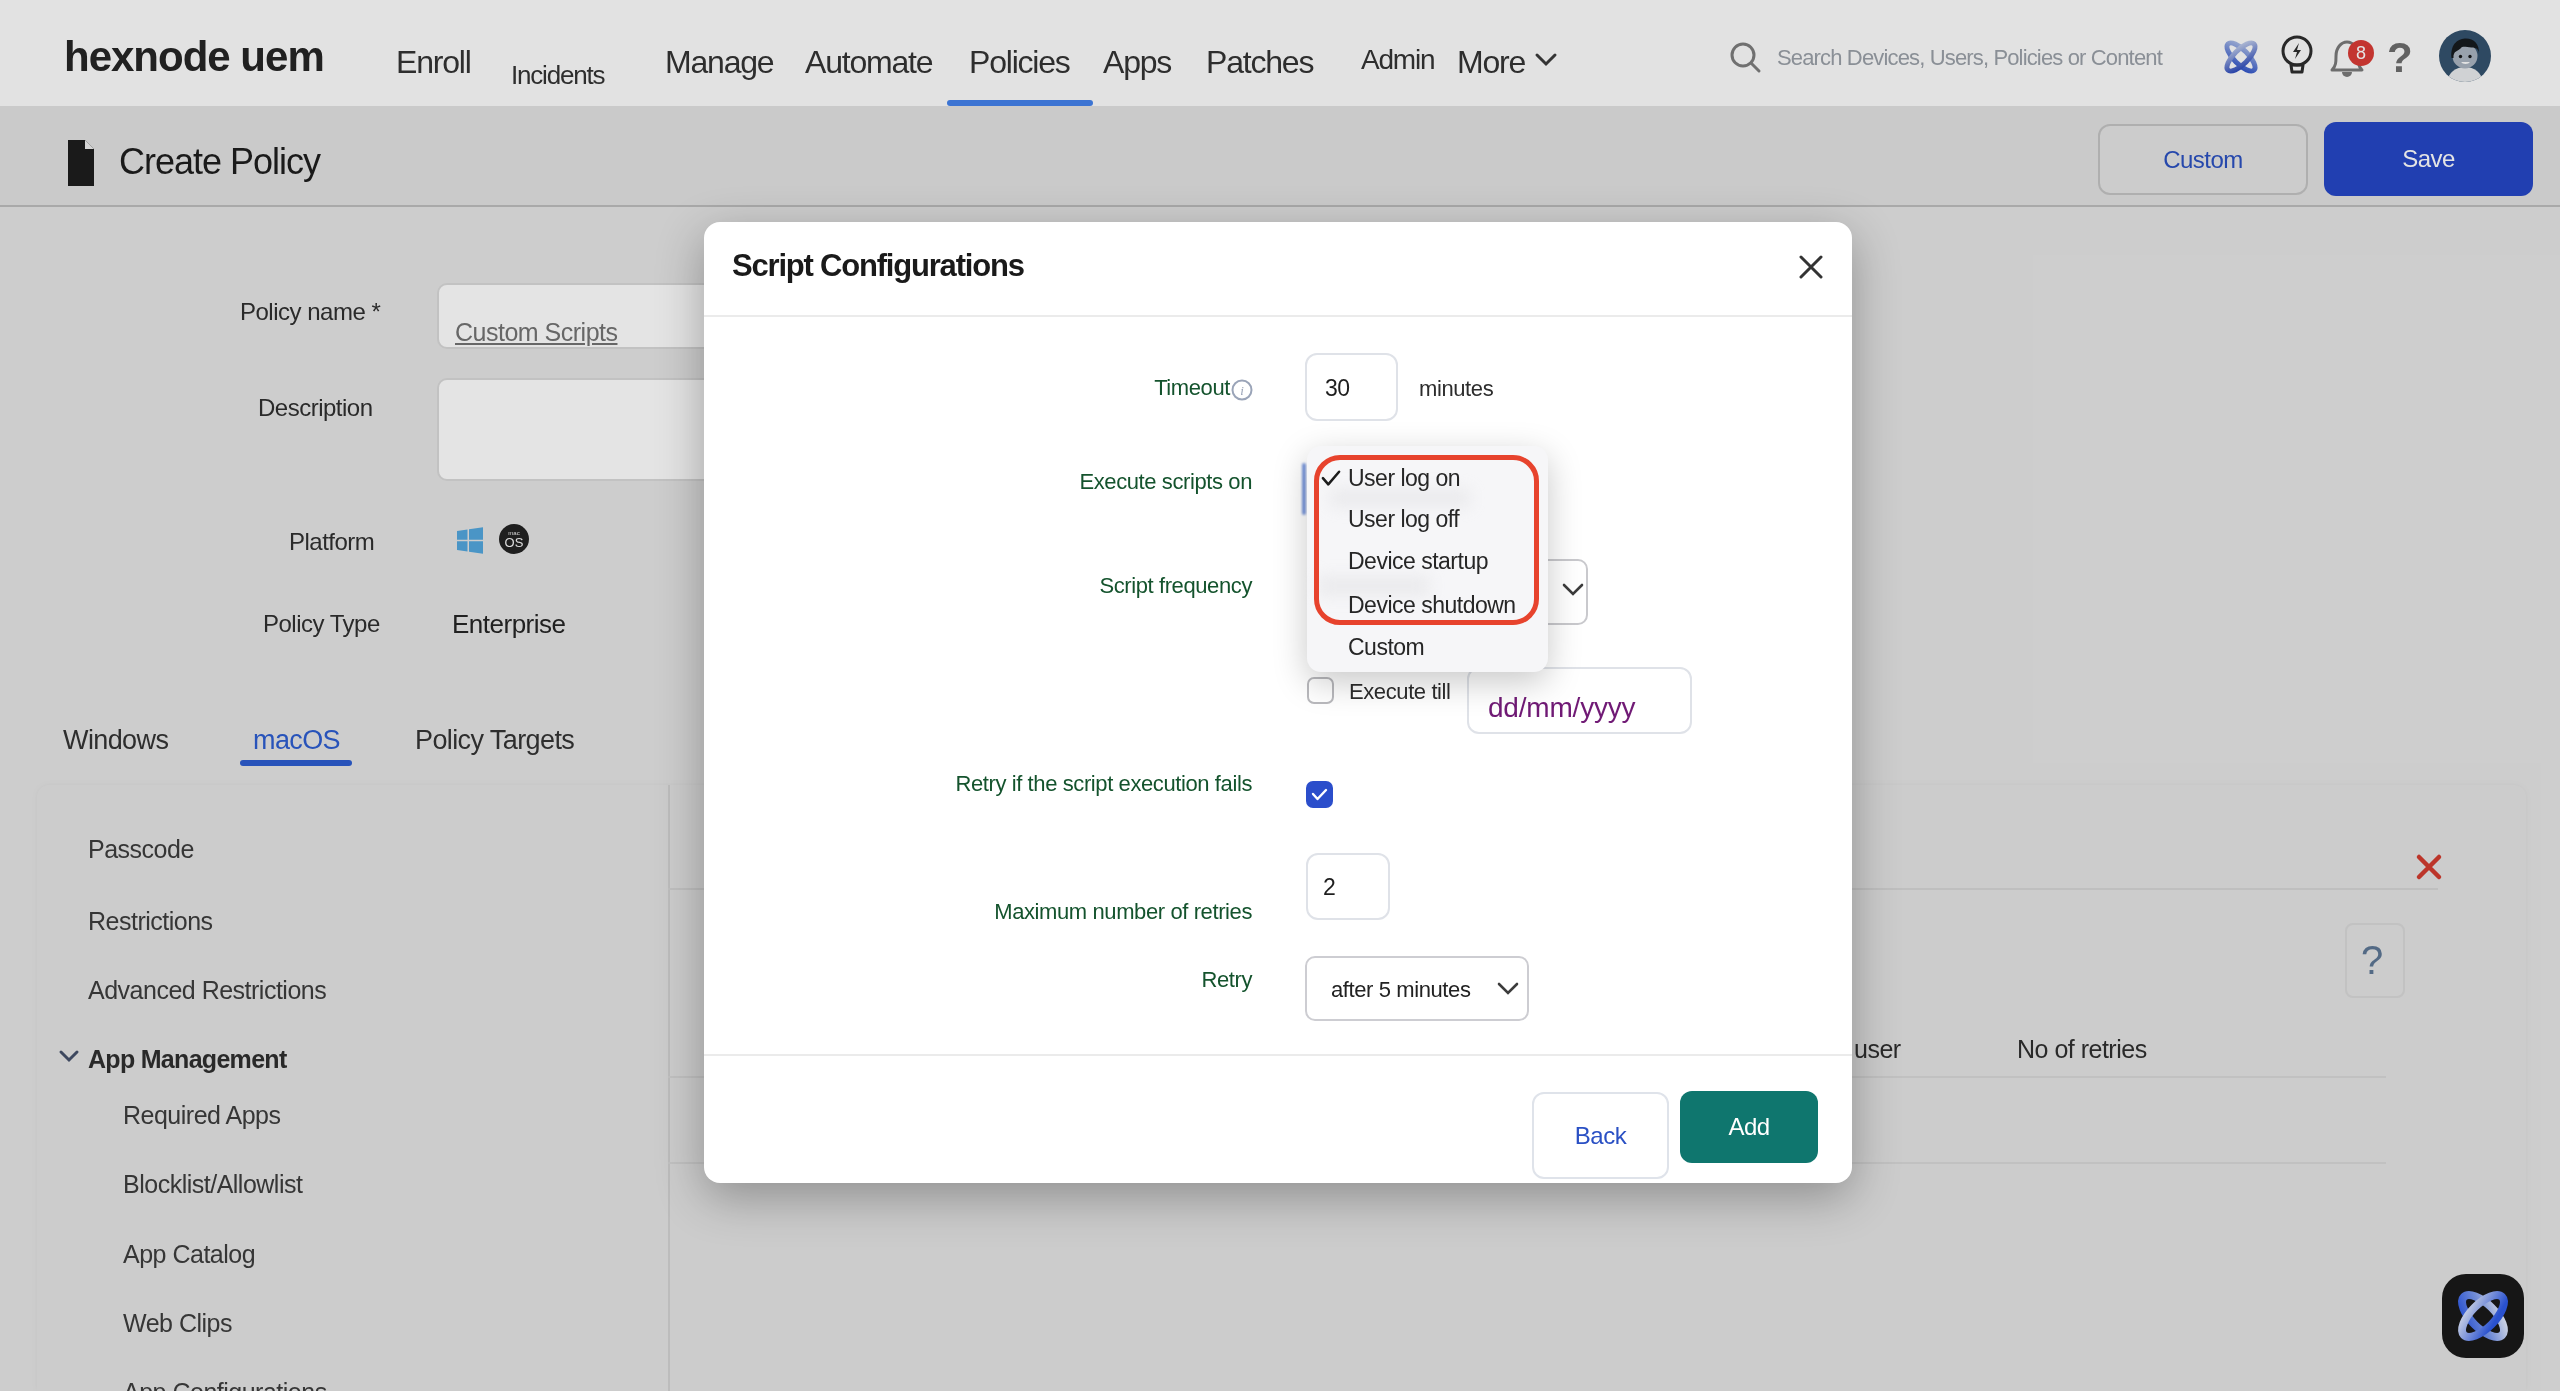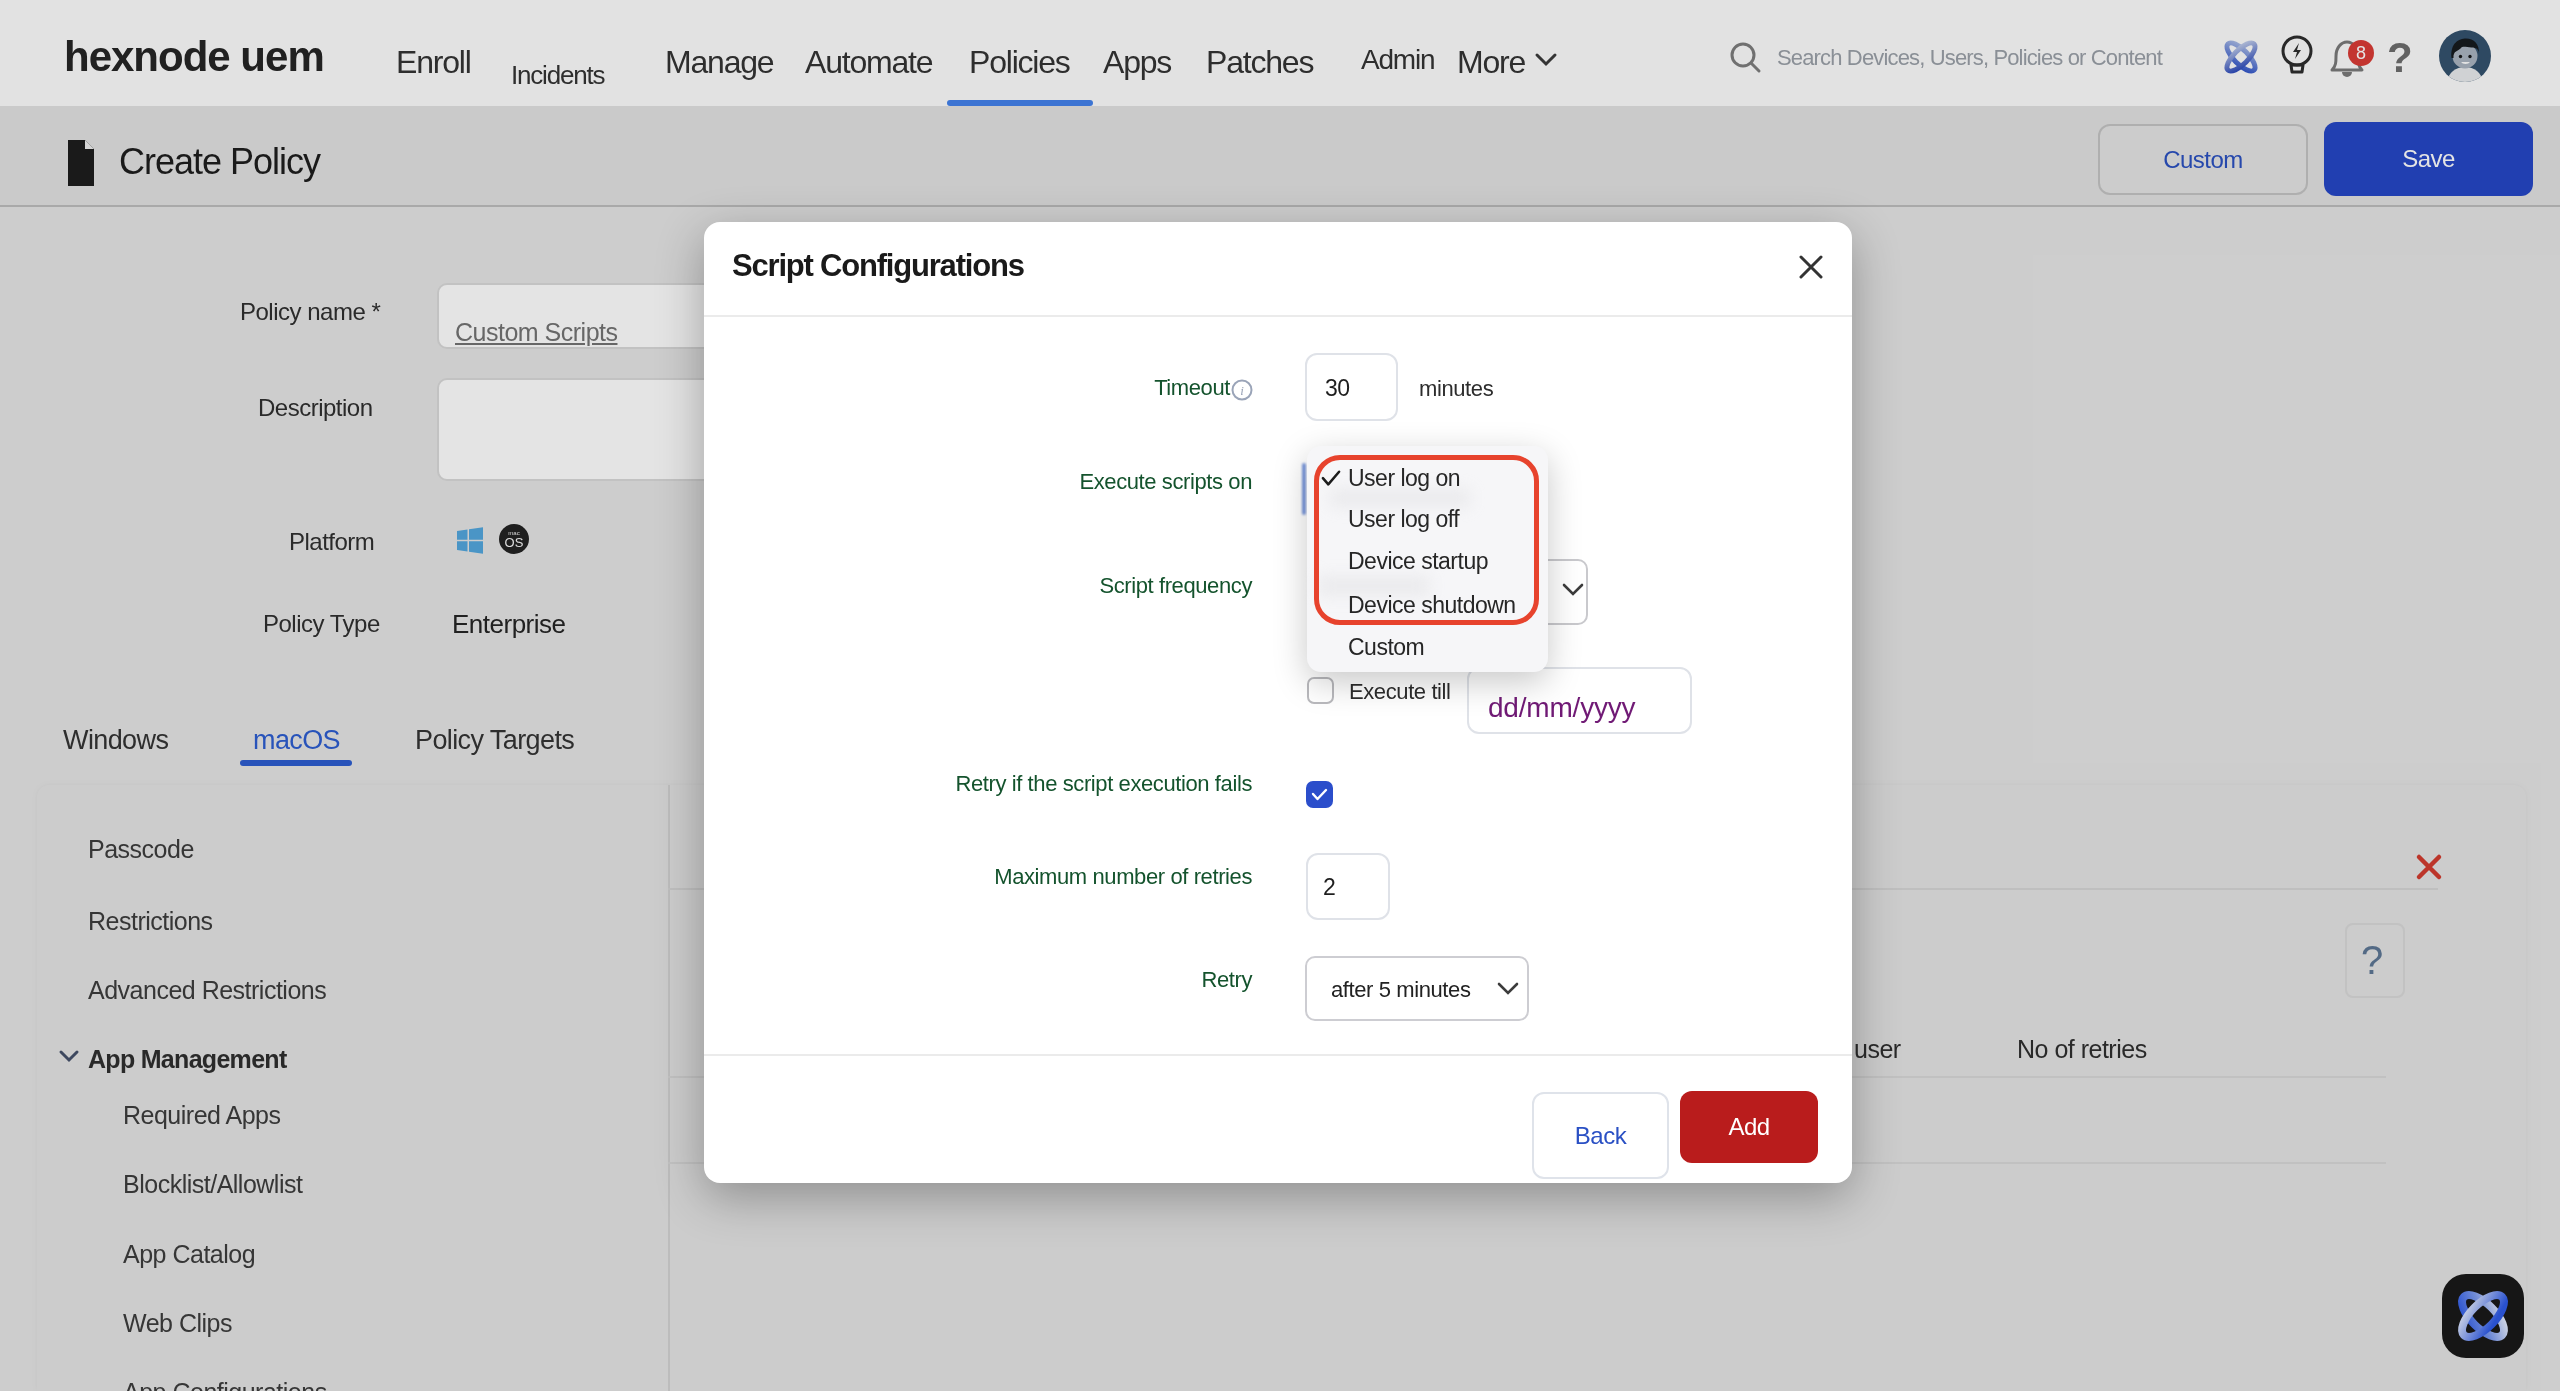--- a/index.html
+++ b/index.html
@@ -210,26 +210,26 @@
 <div class="txt z110" style="left:1349px; top:679px; font-size:22px; letter-spacing:-0.4px; color:#2d2d2d;">Execute till</div>
 <div class="inbox" style="left:1467px; top:667px; width:225px; height:67px;"></div>
 <div class="txt z110" style="left:1488px; top:684px; font-size:28px; letter-spacing:-0.2px; color:#701a75;margin-top:8px;">dd/mm/yyyy</div>
 
 <div class="mlabel" style="top:772px;">Retry if the script execution fails</div>
 <div class="a z110" style="left:1306px; top:781px; width:27px; height:27px; border-radius:7px; background:#2b4ecb;"></div>
 <svg class="a" style="left:1311px; top:788px; z-index:112;" width="17" height="13" viewBox="0 0 17 13">
     <path d="M2 6 L6.5 11 L15 2" fill="none" stroke="#fff" stroke-width="2.4" stroke-linecap="round" stroke-linejoin="round"></path>
   </svg>
 
-<div class="mlabel" style="top:865px;margin-left:22px;">Maximum number of retries</div>
+<div class="mlabel" style="top:900px;margin-left:22px;">Maximum number of retries</div>
 <div class="inbox" style="left:1306px; top:853px; width:84px; height:67px;"></div>
 <div class="txt z110" style="left:1323px; top:874px; font-size:23px; color:#1e1e1e;">2</div>
 
 <div class="mlabel" style="top:968px;">Retry</div>
 <div class="a z110" style="left:1305px; top:956px; width:224px; height:65px; background:#fff; border:2px solid #cdcdd2; border-radius:10px;"></div>
 <div class="txt z110" style="left:1331px; top:977px; font-size:22px; letter-spacing:-0.4px; color:#222;">after 5 minutes</div>
 <svg class="a" style="left:1496px; top:981px; z-index:115;" width="24" height="16" viewBox="0 0 24 16">
     <path d="M3 3 L12 12 L21 3" fill="none" stroke="#3c3c3c" stroke-width="2.6" stroke-linecap="round"></path>
   </svg>
 
 <div class="a z110" style="left:704px; top:1054px; width:1148px; height:2px; background:#ebebeb;"></div>
 <div class="btn z110" style="left:1532px; top:1092px; width:137px; height:87px; background:#fff; border:2px solid #dfe3ea; color:#2a50c4;">Back</div>
-<div class="btn z110" style="left:1680px; top:1091px; width:138px; height:72px; background:#b91c1c; color:#fff;">Add</div>
+<div class="btn z110" style="left:1680px; top:1091px; width:138px; height:72px; background:#0f766e; color:#fff;">Add</div>
 
 </body></html>

